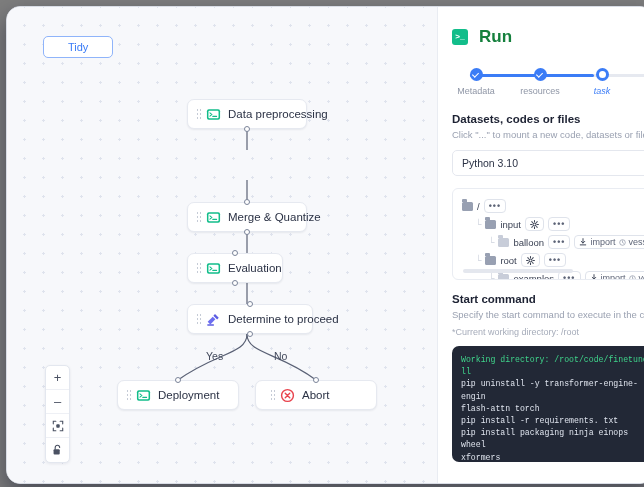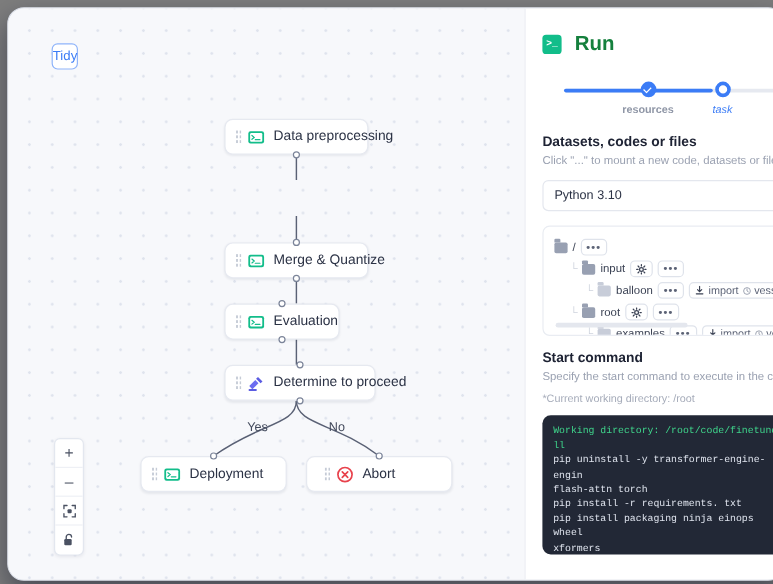--- a/index.html
+++ b/index.html
@@ -26,21 +26,21 @@
     left: 0; top: 0;
     width: 430px; height: 476px;
     background-color: #f7f8fb;
     background-image: radial-gradient(#dfe3ed 1.1px, transparent 1.2px);
     background-size: 19px 19px;
     background-position: 8px 9px;
   }
 
   .tidy-btn {
     position: absolute; left: 36px; top: 29px;
-    padding: 4px 0;
+    padding: 4px 24px;
     font-size: 11px; color: #3b7cf6;
     background: #ffffff;
     border: 1px solid #8fb4fa;
     border-radius: 5px;
     cursor: pointer;
   }
 
   
   .node {
     position: absolute;
@@ -330,21 +330,25 @@
     <div class="panel-head">
       <div class="run-icon">
           <span>&gt;_</span>
         </div>
       <div class="panel-title">Run</div>
     </div>
 
     <div class="stepper">
       <div class="step-line"></div>
       <div class="step-line-done"></div>
-      <div class="step" style="left:48px;font-weight:bold;">
+      <div class="step" style="left:-16px;">
+        <div class="dot done"></div>
+        <div class="slabel">Metadata</div>
+      </div>
+      <div class="step" style="left:48px;">
         <div class="dot done"></div>
         <div class="slabel">resources</div>
       </div>
       <div class="step active" style="left:110px;font-style:italic;">
         <div class="dot current"></div>
         <div class="slabel">task</div>
       </div>
       <div class="step" style="left:176px;">
         <div class="slabel" style="margin-top:19px;">vari</div>
       </div>

